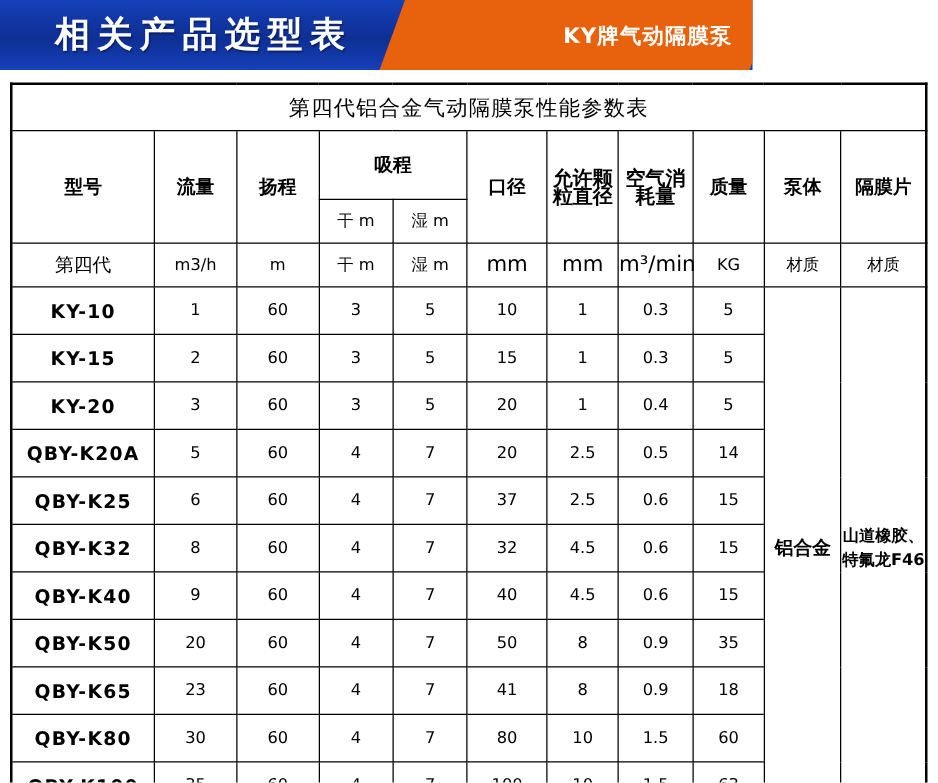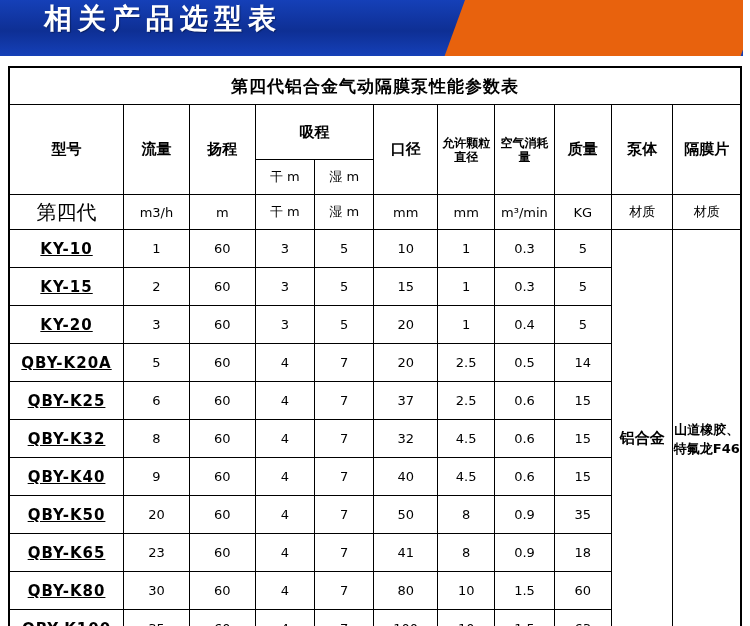--- a/index.html
+++ b/index.html
@@ -16,25 +16,25 @@
   .page {
     position: relative;
     width: 750px;
     height: 626px;
     background: #ffffff;
   }
 
   
   .banner {
     position: relative;
-    width: 743px;
+    width: 602px;
     height: 56px;
     background: linear-gradient(#1540b8, #0e2f94 55%, #1540b8);
     display: flex;
-    align-items: flex-start;
+    align-items: center;
     overflow: hidden;
   }
   .banner-title {
     color: #ffffff;
     font-size: 28px;
     font-weight: bold;
     letter-spacing: 6px;
     margin-left: 44px;
     font-family: "DejaVu Sans", "Liberation Sans", sans-serif;
     text-shadow: 1px 1px 1px rgba(0,0,0,0.35);
@@ -87,72 +87,72 @@
     font-family: "DejaVu Sans", "Liberation Sans", sans-serif;
     color: #000000;
     padding: 0;
   }
   .outer {
     border: 2px solid #000000;
   }
   .title-row td {
     height: 36px;
     font-size: 17px;
-    font-weight: bold;
+    font-weight: normal;
     letter-spacing: 1px;
   }
   .head-row td {
     height: 54px;
     font-size: 15px;
     font-weight: bold;
   }
   .head-row td.small {
-    font-size: 12px;
+    font-size: 16px;
     line-height: 14px;
   }
   .unit-row td {
     height: 34px;
     font-size: 13px;
     font-weight: normal;
     color: #d40000;
   }
   .unit-row td.gen {
-    font-size: 20px;
+    font-size: 15px;
   }
   .unit-row td.tiny {
-    font-size: 13px;
+    font-size: 17px;
   }
   tbody tr.data-row td {
     height: 37px;
     font-size: 13px;
   }
   tbody tr.data-row td.model {
     font-size: 15px;
     font-weight: bold;
     letter-spacing: 1px;
-    text-decoration: underline;
   }
   td.vert {
     font-size: 14px;
     font-weight: bold;
     line-height: 19px;
   }
   td.vert.mat {
     font-size: 15px;
   }
 </style>
 </head>
 <body>
 
 <div class="page">
 
   <div class="banner">
     <div class="banner-title">相关产品选型表</div>
     <div class="banner-right">
       <div class="banner-right-bg"></div>
+      <div class="banner-right-label">KY牌气动隔膜泵</div>
     </div>
   </div>
 
   <div class="table-wrap">
     <table class="spec outer">
       <colgroup>
         <col style="width:108px">
         <col style="width:62px">
         <col style="width:62px">
         <col style="width:56px">

